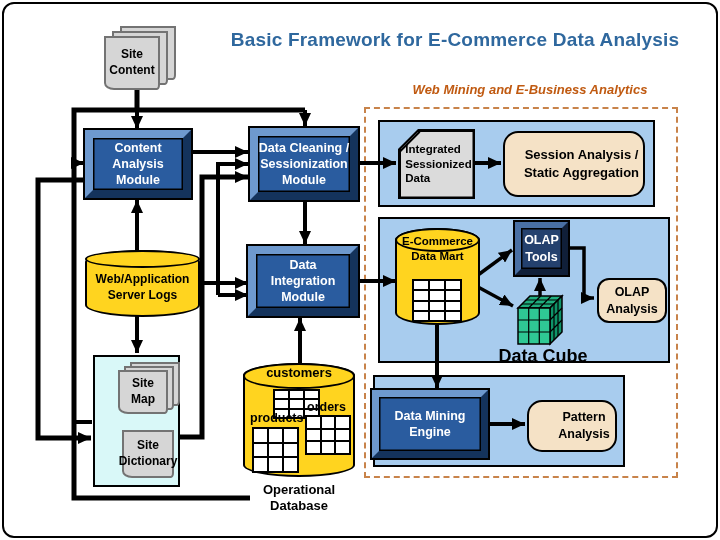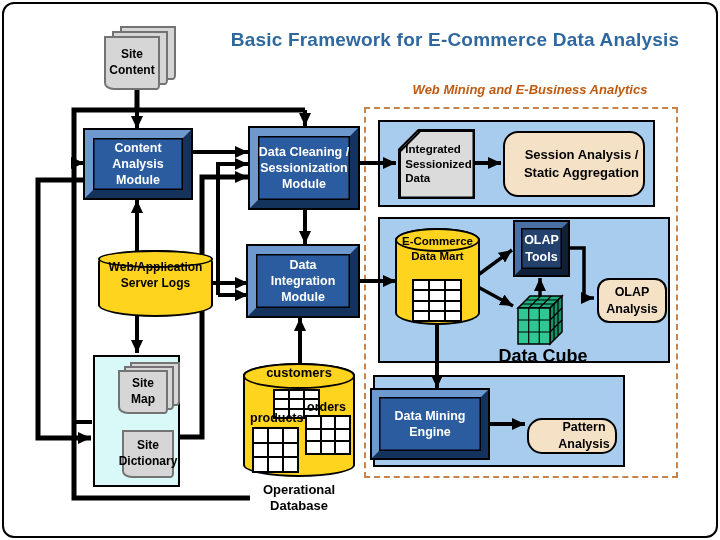--- a/index.html
+++ b/index.html
@@ -116,21 +116,21 @@
       <div class="lbl pre">Site
 Content</div>
     </div>
   </div>
 
   <div class="module z3" style="left:85px;top:130px;width:106px;height:68px;">
     <span class="lbl pre">Content
 Analysis
 Module</span>
   </div>
-  <div class="module z3" style="left:250px;top:128px;width:108px;height:80px;">
+  <div class="module z3" style="left:250px;top:128px;width:108px;height:72px;">
     <span class="lbl pre">Data Cleaning /
 Sessionization
 Module</span>
   </div>
   <div class="module z3" style="left:248px;top:246px;width:110px;height:70px;">
     <span class="lbl pre">Data
 Integration
 Module</span>
   </div>
 
@@ -144,26 +144,26 @@
   </div>
 
   <div class="tan z3" style="left:503px;top:131px;width:142px;height:66px;">
     <span class="lbl pre" style="font-size:13px;margin-left:15px;">Session Analysis /
 Static Aggregation</span>
   </div>
   <div class="tan z3" style="left:597px;top:278px;width:70px;height:45px;border-radius:12px;">
     <span class="lbl pre">OLAP
 Analysis</span>
   </div>
-  <div class="tan z3" style="left:527px;top:418px;width:90px;height:36px;padding-left:24px;">
+  <div class="tan z3" style="left:527px;top:400px;width:90px;height:52px;padding-left:24px;">
     <span class="lbl pre">Pattern
 Analysis</span>
   </div>
 
-  <div class="cyl z3" style="left:98px;top:250px;width:115px;height:67px;--rim:18px;display:flex;justify-content:center;">
+  <div class="cyl z3" style="left:85px;top:250px;width:115px;height:67px;--rim:18px;display:flex;align-items:center;justify-content:center;">
     <span class="lbl pre" style="padding-top:8px;font-size:12px;">Web/Application
 Server Logs</span>
   </div>
 
   <div class="cyl z3" style="left:395px;top:228px;width:85px;height:97px;--rim:24px;">
     <div class="lbl pre ctr" style="padding-top:4px;">E-Commerce
 Data Mart</div>
     <div class="tbl r4c3" style="left:15px;top:49px;width:50px;height:43px;z-index:1;">
         <i></i>
         <i></i>

